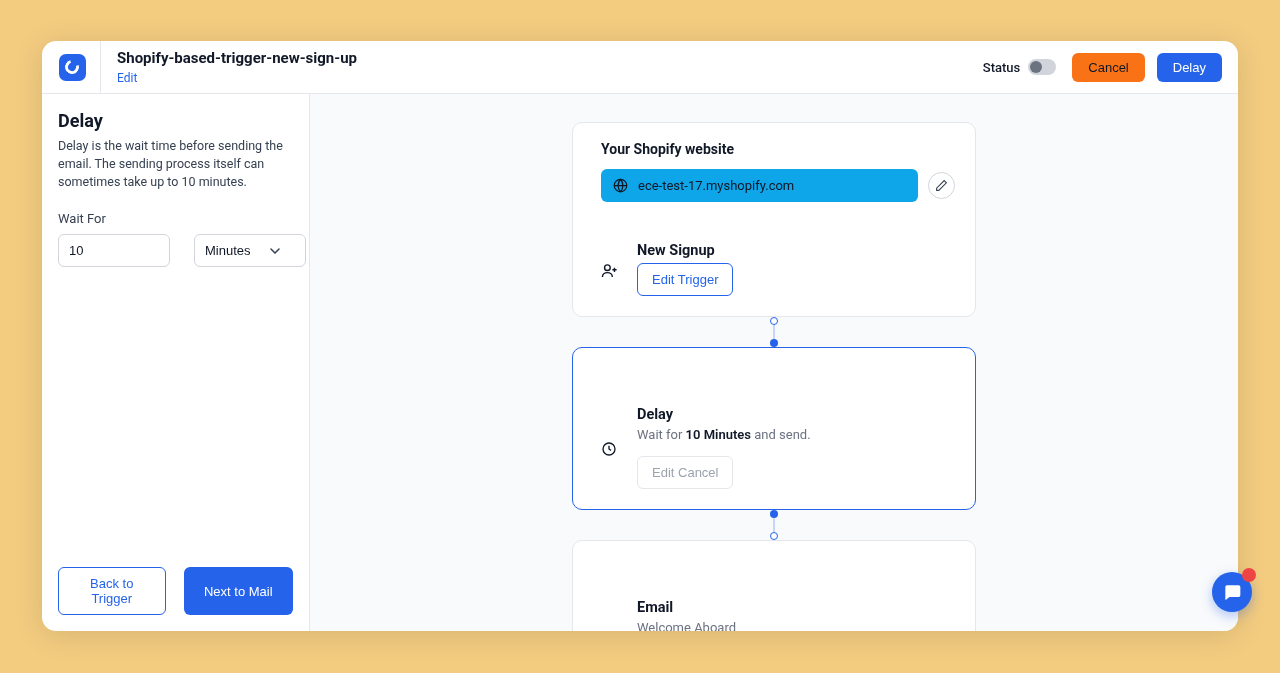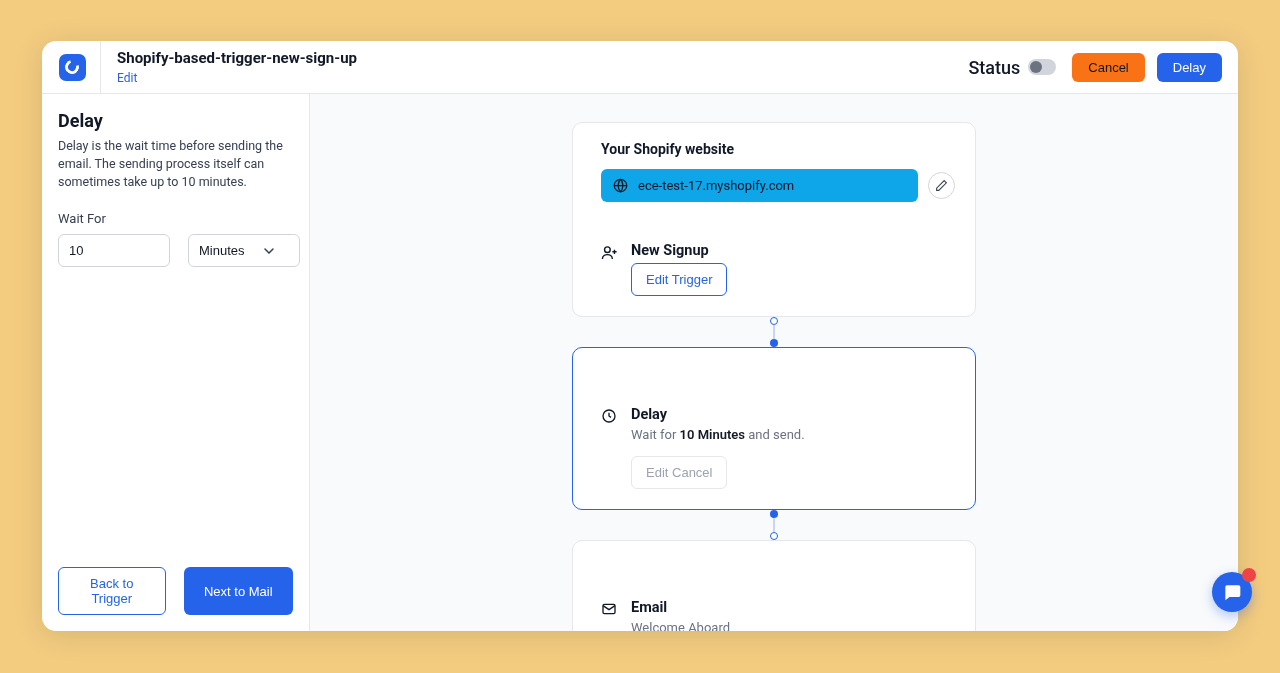--- a/index.html
+++ b/index.html
@@ -56,21 +56,21 @@
     border: 3px solid #fff;
     border-top-color: transparent;
     border-radius: 50%;
     transform: rotate(30deg);
   }
   .title-wrap { flex: 0 0 auto; }
   .title { font-size: 15px; font-weight: 700; color: #111827; }
   .title-edit { font-size: 12px; color: #2563eb; text-decoration: none; cursor: pointer; }
   .topbar-spacer { flex: 1; }
   .status-wrap { display: flex; align-items: center; gap: 8px; margin-right: 16px; }
-  .status-label { font-size: 18px; font-weight: 500; color: #111827; }
+  .status-label { font-size: 13px; font-weight: 500; color: #111827; }
   .toggle {
     width: 28px; height: 16px; background: #d1d5db; border-radius: 999px;
     position: relative; cursor: pointer;
   }
   .toggle-knob {
     width: 12px; height: 12px; background: #6b7280; border-radius: 50%;
     position: absolute; top: 2px; left: 2px;
   }
   .btn {
     padding: 7px 16px;
@@ -116,21 +116,21 @@
     flex-direction: column;
   }
   .sidebar-content {
     padding: 16px;
     flex: 1;
     overflow: auto;
   }
   .sidebar h2 { font-size: 18px; font-weight: 700; color: #111827; margin-bottom: 6px; }
   .sidebar-desc { font-size: 12.5px; color: #374151; line-height: 1.45; margin-bottom: 20px; }
   .field-label { font-size: 13px; color: #374151; margin-bottom: 8px; display: block; }
-  .field-row { display: flex; gap: 18px; }
+  .field-row { display: flex; gap: 24px; }
   .field-input {
     width: 112px;
     padding: 8px 10px;
     border: 1px solid #d1d5db;
     border-radius: 6px;
     font-size: 13px;
     color: #111827;
   }
   .field-select {
     width: 112px;
@@ -191,21 +191,21 @@
     font-size: 13px;
     color: #111827;
   }
   .edit-circle {
     width: 27px; height: 27px;
     border: 1px solid #d1d5db;
     border-radius: 50%;
     display: flex; align-items: center; justify-content: center;
     cursor: pointer;
   }
-  .node-row { display: flex; gap: 12px; align-items: flex-start; margin-top: 40px; }
+  .node-row { display: flex; gap: 18px; align-items: center; margin-top: 40px; }
   .node-icon-col { width: 18px; padding-top: 2px; flex: 0 0 18px; }
   .node-body-col { flex: 1; min-width: 0; }
   .node-title { font-size: 14.5px; font-weight: 700; color: #111827; margin-bottom: 4px; }
   .node-sub { font-size: 13px; color: #6b7280; margin-bottom: 14px; }
   .node-sub strong { color: #111827; font-weight: 600; }
 
   .connector {
     display: flex; flex-direction: column; align-items: center;
   }
   .conn-dot-open {

